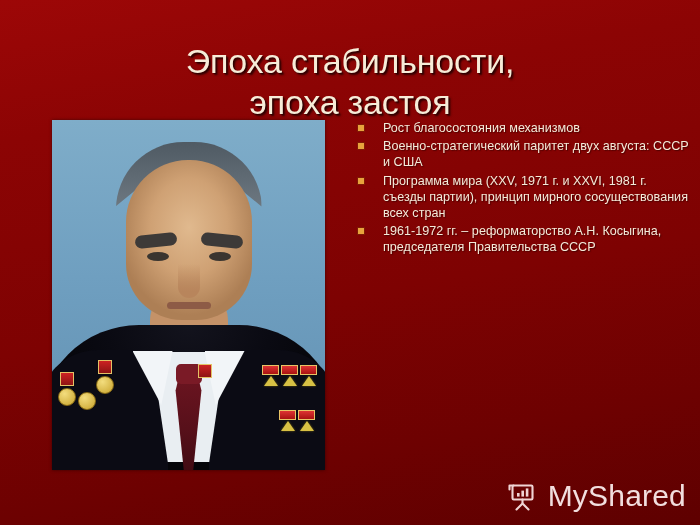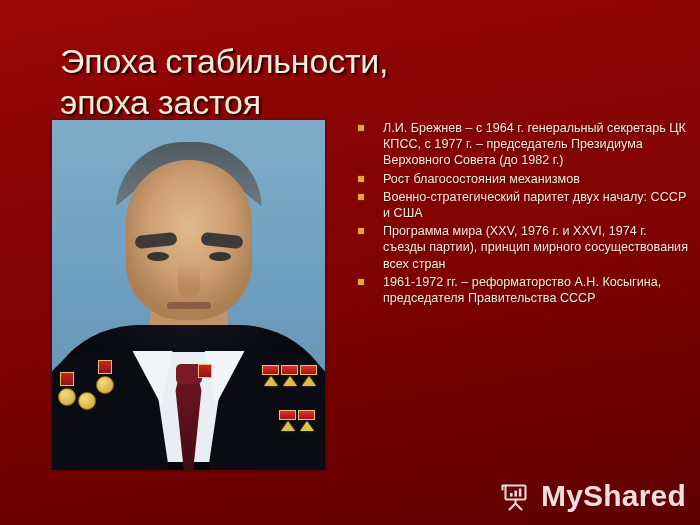--- a/index.html
+++ b/index.html
@@ -21,20 +21,21 @@
     background: linear-gradient(170deg, #9d0707 0%, #8c0404 22%, #7e0202 55%, #6d0101 80%, #5e0000 100%);
     overflow: hidden;
   }
 
   
   #title {
     position: absolute;
     left: 60px;
     top: 18px;
     width: 580px;
+    text-align: center;
     color: #f7ecd8;
     font-size: 34px;
     line-height: 41px;
     font-weight: normal;
     letter-spacing: -0.2px;
     text-shadow: 2px 2px 2px rgba(30,0,0,0.85), 1px 1px 0 rgba(60,0,0,0.6);
     white-space: pre-line;
   }
 
   
@@ -268,21 +269,21 @@
     bottom: 12px;
     display: flex;
     align-items: center;
     gap: 8px;
   }
   #logo-icon { display: block; }
   #logo-text {
     color: #f2dede;
     font-size: 30px;
     letter-spacing: 0.2px;
-    font-weight: bold;
+    font-weight: normal;
   }
 </style>
 </head>
 <body>
 
 <div id="slide">
 
   <h1 id="title">Эпоха стабильности,
 эпоха застоя</h1>
 
@@ -336,33 +337,29 @@
             <div class="medal-bar"></div>
             <div class="medal-star"></div>
           </div>
       </div>
     </div>
   </div>
 
   <ul id="bullets">
     <li>
       <span class="bullet-marker"></span>
-      <span class="bullet-text">Л.И. Брежнев – с 1964 г. генеральный секретарь ЦК КПСС, с 1977 г. – председатель Президиума Верховного Совета (до 1982 г.)</span>
-    </li>
-    <li>
-      <span class="bullet-marker"></span>
       <span class="bullet-text">Рост благосостояния механизмов</span>
     </li>
     <li>
       <span class="bullet-marker"></span>
-      <span class="bullet-text">Военно-стратегический паритет двух началу: СССР и США</span>
+      <span class="bullet-text">Военно-стратегический паритет двух августа: СССР и США</span>
     </li>
     <li>
       <span class="bullet-marker"></span>
-      <span class="bullet-text">Программа мира (XXV, 1976 г. и  XXVI, 1974 г. съезды партии), принцип мирного сосуществования всех стран</span>
+      <span class="bullet-text">Программа мира (XXV, 1971 г. и  XXVI, 1981 г. съезды партии), принцип мирного сосуществования всех стран</span>
     </li>
     <li>
       <span class="bullet-marker"></span>
       <span class="bullet-text">1961-1972 гг. – реформаторство А.Н. Косыгина, председателя Правительства СССР</span>
     </li>
   </ul>
 
   <div id="logo">
     <svg id="logo-icon" width="34" height="34" viewBox="0 0 34 34">
       <g fill="none" stroke="#f0d5d5" stroke-width="2.1" stroke-linecap="round" stroke-linejoin="round">

